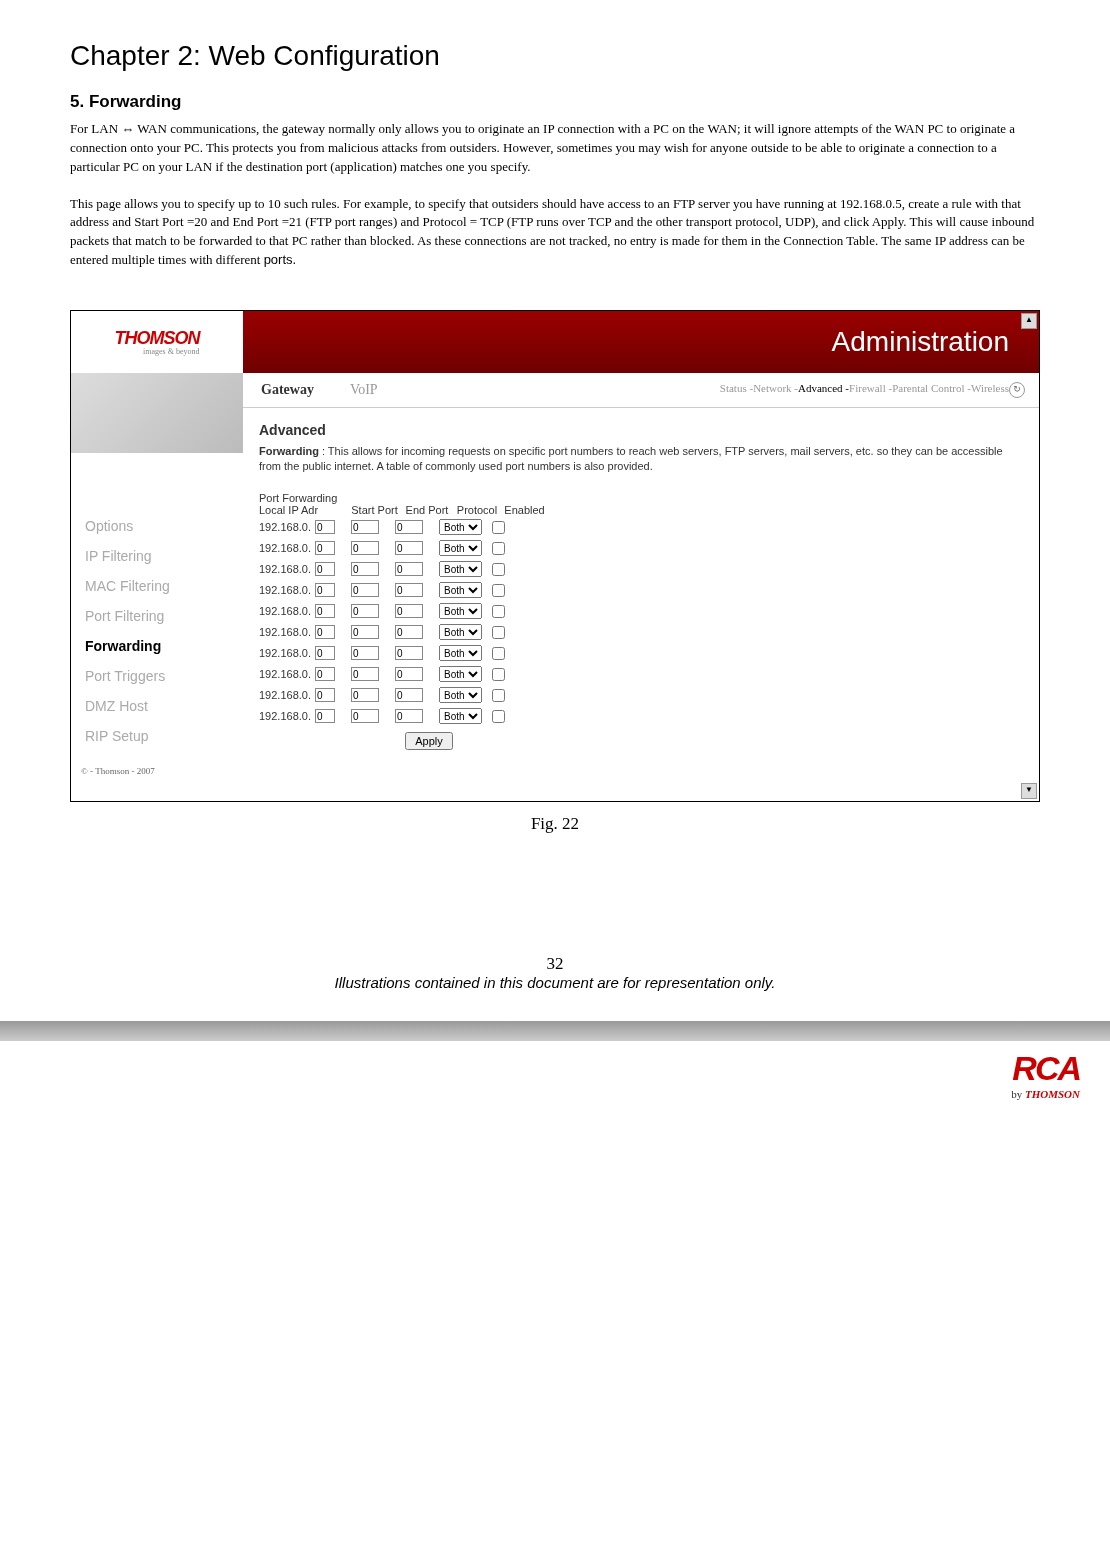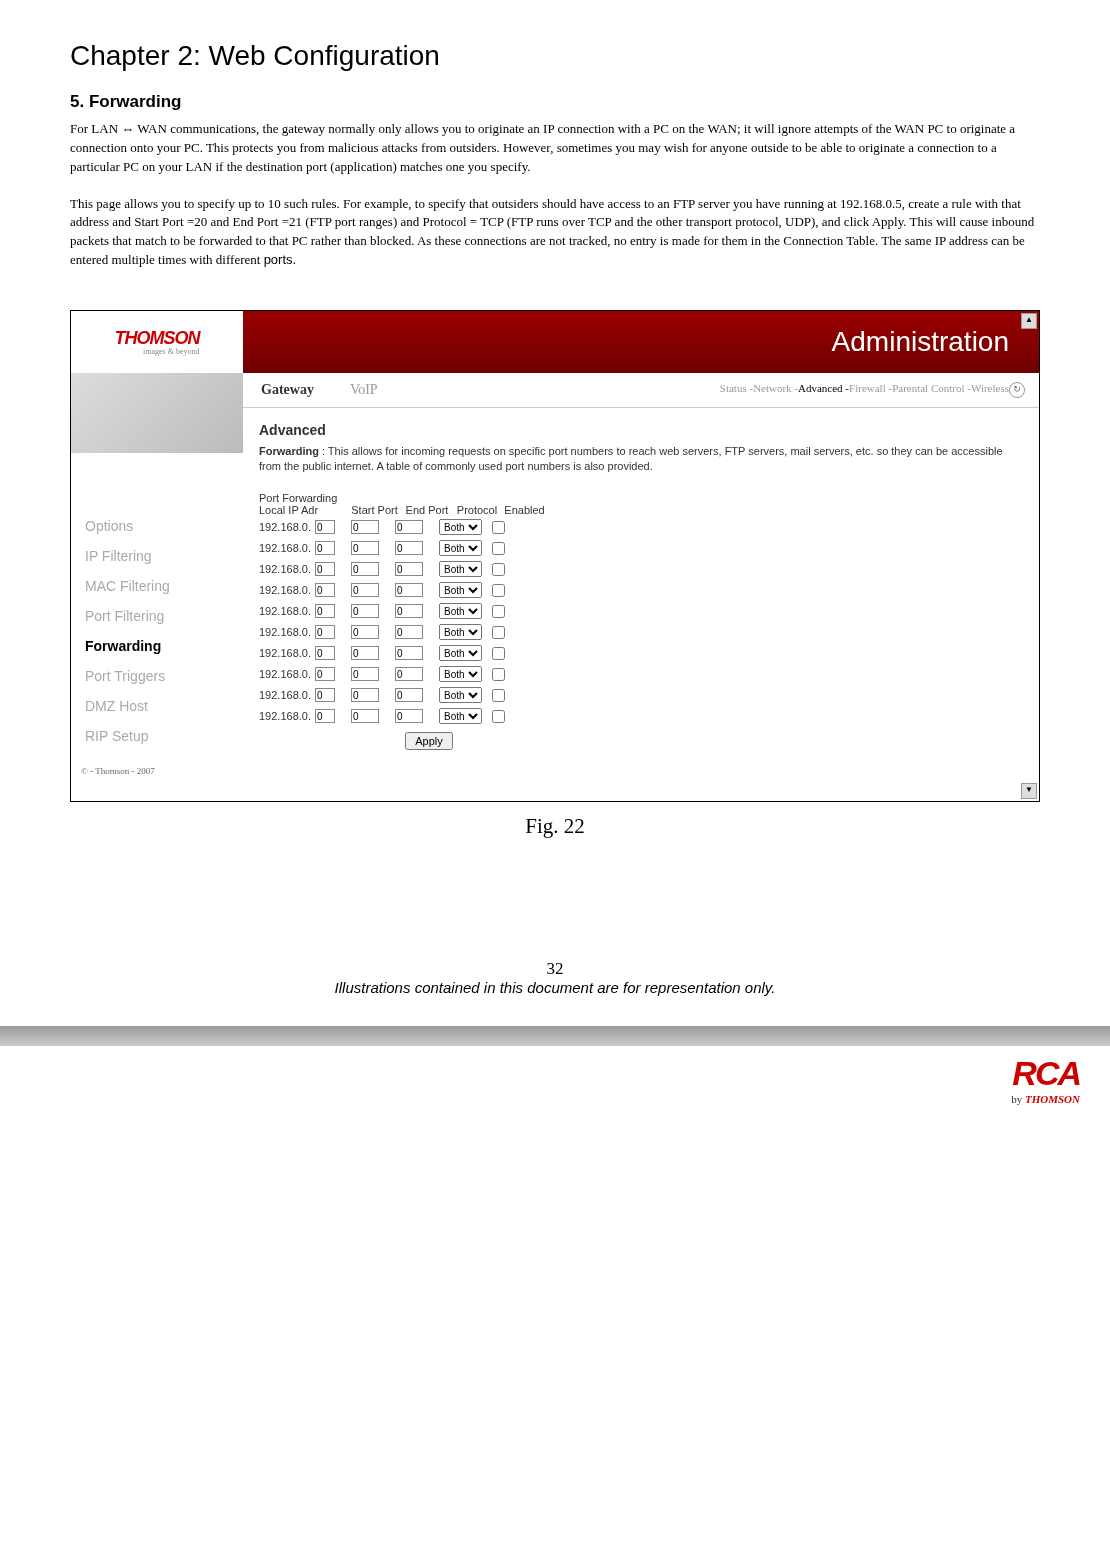--- a/index.html
+++ b/index.html
@@ -40,21 +40,21 @@
 .pf-head span:nth-child(5){width:45px;text-align:center}
 .pf-row{display:flex;align-items:center;gap:4px;margin:2px 0}
 .ip-prefix{font-size:11px}
 .tiny-input{width:20px;height:14px;font-size:10px;border:1px solid #888;padding:0 1px;box-sizing:border-box}
 .port-input{width:28px;height:14px;font-size:10px;border:1px solid #888;padding:0 1px;box-sizing:border-box;margin-left:12px}
 .proto-select{height:16px;font-size:10px;margin-left:12px}
 .chk{margin-left:6px}
 .apply-row{text-align:center;margin-top:6px;margin-left:20px}
 .apply-btn{font-size:11px;padding:1px 8px}
 .copyright{font-size:9px;color:#666;padding:6px 0 6px 10px}
-.fig-caption{text-align:center;font-size:21px;margin:12px 0 120px 0}
+.fig-caption{text-align:center;font-size:17px;margin:12px 0 120px 0}
 .page-footer-num{text-align:center;font-size:17px}
 .page-footer-note{text-align:center;font-style:italic;font-family:Verdana,Arial,sans-serif;font-size:15px;margin-bottom:30px}
 .bottom-bar{height:110px;background:#fff;position:relative}
 .gray-strip{height:20px;background:linear-gradient(to bottom,#999,#ccc)}
 .rca-block{position:absolute;right:30px;top:28px;text-align:right}
 .rca-logo{font-family:Arial,sans-serif;font-weight:bold;color:#c00;font-size:34px;letter-spacing:-2px;font-style:italic}
 .rca-sub{font-size:11px;color:#333}
 .rca-sub b{color:#c00;font-style:italic}
 .scroll-up,.scroll-down{position:absolute;right:2px;width:14px;height:14px;background:#ddd;border:1px solid #999;font-size:8px;line-height:12px;text-align:center}
 .scroll-up{top:2px}

